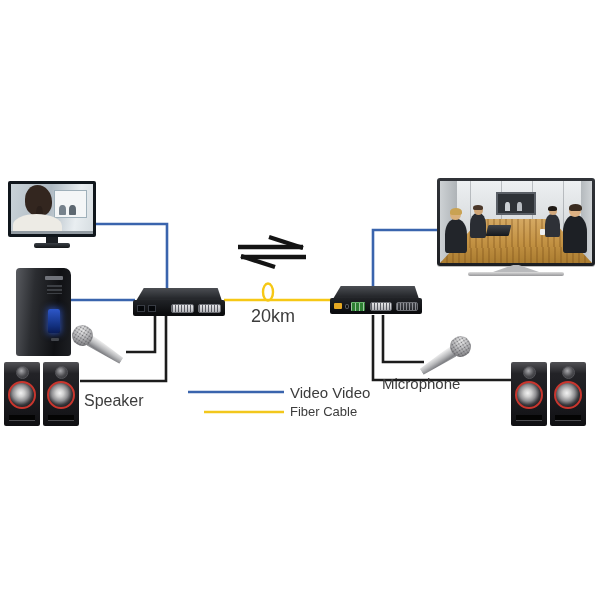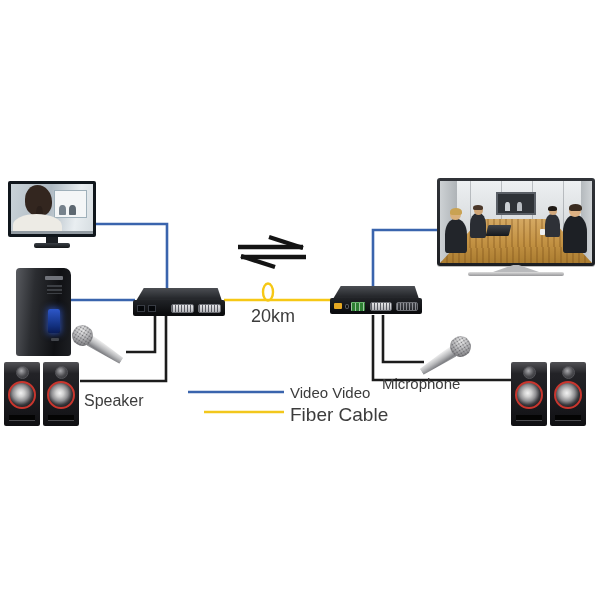--- a/index.html
+++ b/index.html
@@ -4,21 +4,21 @@
 <style>
   html,body{margin:0;padding:0;background:#fff;}
   .canvas{position:relative;width:600px;height:600px;background:#ffffff;overflow:hidden;
           font-family:"Liberation Sans", sans-serif;}
   .wires{position:absolute;left:0;top:0;width:600px;height:600px;}
   .lbl{position:absolute;color:#3c3c3c;white-space:nowrap;}
   .lbl-speaker{left:84px;top:392px;font-size:16px;}
   .lbl-mic{left:382px;top:331px;font-size:15px;margin-top:44px;}
   .lbl-dist{left:251px;top:306px;font-size:18px;}
   .lbl-legend-video{left:290px;top:384px;font-size:15px;}
-  .lbl-legend-fiber{left:290px;top:404px;font-size:19px;}
+  .lbl-legend-fiber{left:290px;top:404px;font-size:13px;}
 
   
   .monitor{position:absolute;left:8px;top:181px;width:88px;height:66px;}
   .mon-frame{width:88px;height:56px;background:#10161c;border-radius:2px;padding:3px;box-sizing:border-box;}
   .mon-screen{position:relative;width:82px;height:50px;overflow:hidden;
      background:linear-gradient(100deg,#c9d2d8 0%,#aeb9c2 45%,#e9eef1 78%,#d6dde1 100%);}
   .mon-vidwin{position:absolute;left:53%;top:12%;width:40%;height:56%;background:#f4f6f7;border:1px solid #9fb0ba;box-sizing:border-box;}
   .mon-vw-fig{position:absolute;bottom:2px;width:7px;height:10px;background:#76828c;border-radius:45% 45% 10% 10%;}
   .mon-vw-fig.f1{left:4px;} .mon-vw-fig.f2{left:14px;background:#5d6871;}
   .mon-hair{position:absolute;left:17%;top:2%;width:33%;height:62%;background:#33261f;border-radius:46% 54% 42% 46%;}

